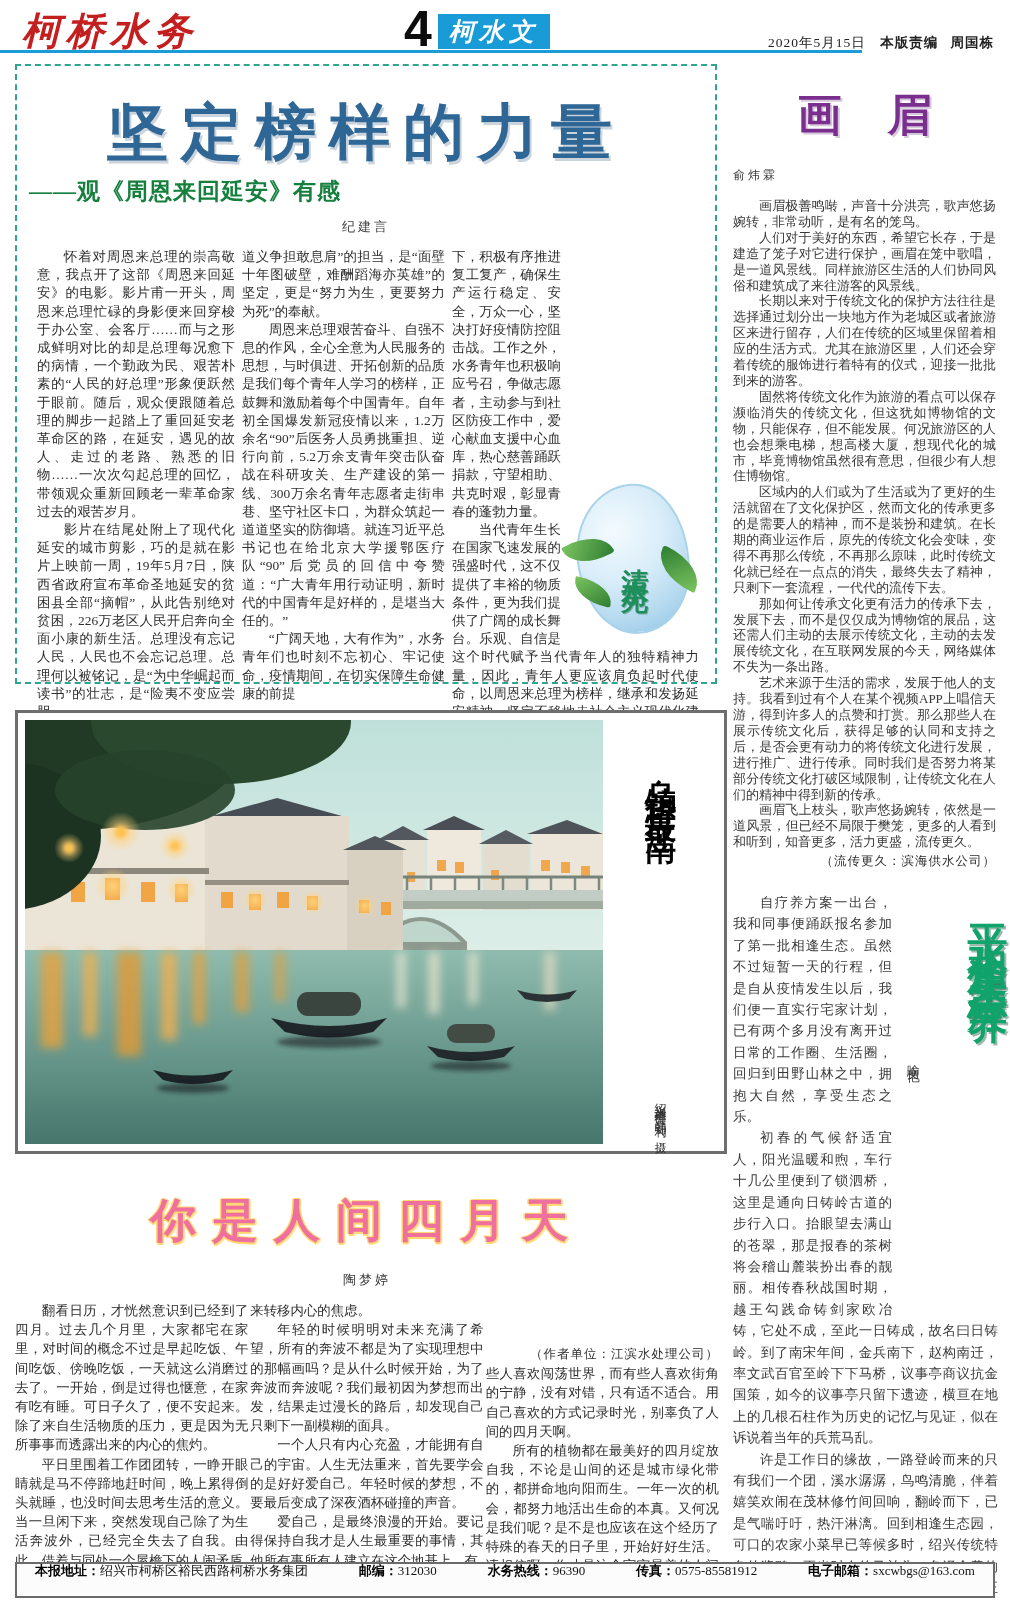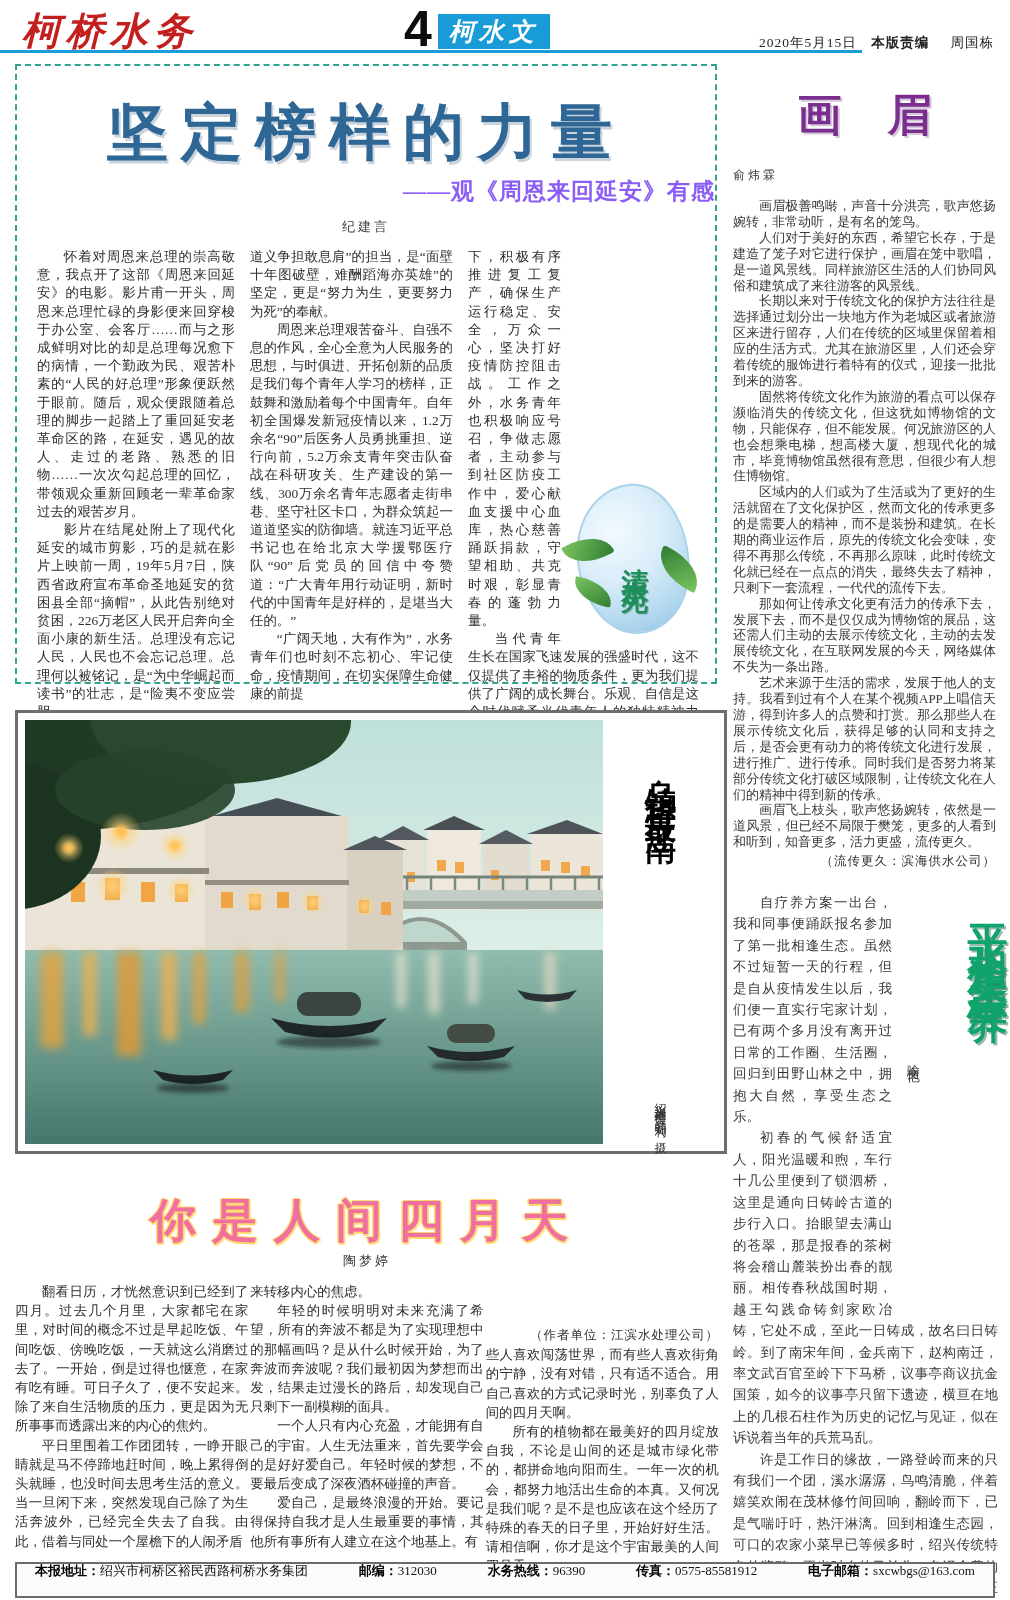--- a/index.html
+++ b/index.html
@@ -7,28 +7,28 @@
   body { font-family: "Liberation Serif", "DejaVu Serif", serif; color:#2e2e2e; }
   #page { position:relative; width:1010px; height:1600px; background:#fff; overflow:hidden; }
 
   
   .masthead { position:absolute; left:22px; top:6px; font-size:38px; font-weight:bold; font-style:italic; color:#c41f1f; letter-spacing:6px; }
   .page-num { position:absolute; left:404px; top:0px; font-size:50px; font-weight:bold; color:#0d0d0d; font-family:"Liberation Sans",sans-serif; }
   .section-badge { position:absolute; left:438px; top:14px; width:112px; height:35px; background:#189bd7; color:#fff; font-size:25px; font-weight:bold; font-style:italic; text-align:center; line-height:35px; letter-spacing:5px; }
   .header-rule { position:absolute; left:0; top:50px; width:862px; height:3px; background:#1a9cd8; }
   .page-date { position:absolute; right:16px; top:34px; font-size:13.5px; color:#222; letter-spacing:1px; }
   .page-date b { font-weight:bold; margin-left:10px; }
-  .page-date .ed { font-weight:normal; margin-left:17px; }
+  .page-date .ed { font-weight:bold; margin-left:8px; }
 
   
   .lead-box { position:absolute; left:15px; top:64px; width:702px; height:620px; border:2.5px dashed #2fa48e; background:#fff; }
   .lead-title { position:absolute; left:0; right:0; top:26px; text-align:center; font-size:61px; font-weight:bold; color:#2e6696; letter-spacing:13px; text-shadow:2px 3px 0 rgba(70,100,130,.28); }
-  .lead-subtitle { position:absolute; left:0; right:0; top:110px; text-align:right; font-size:23px; font-weight:bold; color:#8b5cf6; letter-spacing:1px; }
+  .lead-subtitle { position:absolute; left:12px; right:0; top:110px; text-align:left; font-size:23px; font-weight:bold; color:#15803d; letter-spacing:1px; }
   .lead-author { position:absolute; left:0; right:0; top:152px; text-align:center; font-size:13px; color:#3c3c3c; letter-spacing:3px; }
-  .lead-body { position:absolute; left:20px; right:16px; top:182px; height:420px; display:flex; gap:15px; }
+  .lead-body { position:absolute; left:20px; right:16px; top:182px; height:420px; display:flex; gap:7px; }
   .lead-col { text-align:justify; font-size:13.4px; line-height:18.2px; }
   .lead-col.c1 { flex:0 0 198px; }
   .lead-col.c2 { flex:0 0 203px; }
   .lead-col.c3 { flex:1 1 auto; }
   .article-body p { text-indent:2em; }
   .article-body p.cont { text-indent:0; }
 
   
   .qsy-badge { float:right; width:128px; height:168px; margin:228px 0 0 10px; position:relative; }
   .qsy-splash { position:absolute; left:6px; top:8px; width:112px; height:150px; border-radius:54% 46% 50% 50%/48% 52% 46% 54%; background:radial-gradient(circle at 35% 30%, #f3fafe 0%, #d9edf9 40%, #b4d9ef 72%, #8ec2e3 100%); border:2px solid #a9d3ea; transform:rotate(-6deg); }
@@ -57,21 +57,21 @@
   .pingshui { position:absolute; left:733px; top:892px; width:265px; }
   .ps-float { float:right; width:98px; height:408px; position:relative; margin:0 0 6px 8px; }
   .ps-title { position:absolute; right:0; top:0; writing-mode:vertical-rl; font-size:40px; font-weight:bold; color:#10a36c; letter-spacing:11px; text-shadow:2px 2px 0 rgba(10,80,50,.4); }
   .ps-author { position:absolute; left:2px; top:162px; writing-mode:vertical-rl; font-size:12.5px; color:#333; letter-spacing:3px; }
   .ps-body { text-align:justify; font-size:13.5px; line-height:21.4px; color:#383838; }
 
   
   .april { position:absolute; left:15px; top:1190px; width:704px; }
   .april-title { text-align:center; font-size:46px; font-weight:bold; color:#ef6f9e; letter-spacing:16px;
     text-shadow:1.5px 0 0 #ffd76e, -1.5px 0 0 #ffd76e, 0 1.5px 0 #ffd76e, 0 -1.5px 0 #ffd76e, 2px 2px 0 #ffe9b0; }
-  .april-author { text-align:center; font-size:13px; color:#3a3a3a; letter-spacing:3px; margin-top:0; }
+  .april-author { text-align:center; font-size:13px; color:#3a3a3a; letter-spacing:3px; margin-top:19px; }
   .april-body { margin-top:12px; display:flex; gap:2px; height:268px; }
   .april-col { flex:1; text-align:justify; font-size:13.4px; line-height:19.2px; }
   .april-credit { text-align:right; font-size:12.5px; letter-spacing:1px;margin-top:44px; }
 
   
   .footer { position:absolute; left:15px; top:1562px; width:980px; height:34px; border:2px solid #6b6b6b; background:#fcfcfc; display:flex; align-items:flex-end; justify-content:space-between; padding:16px 18px; font-size:13px; }
   .footer .seg b { font-weight:bold; color:#000; }
   .footer .seg span { color:#111; }
 </style>
 </head>

